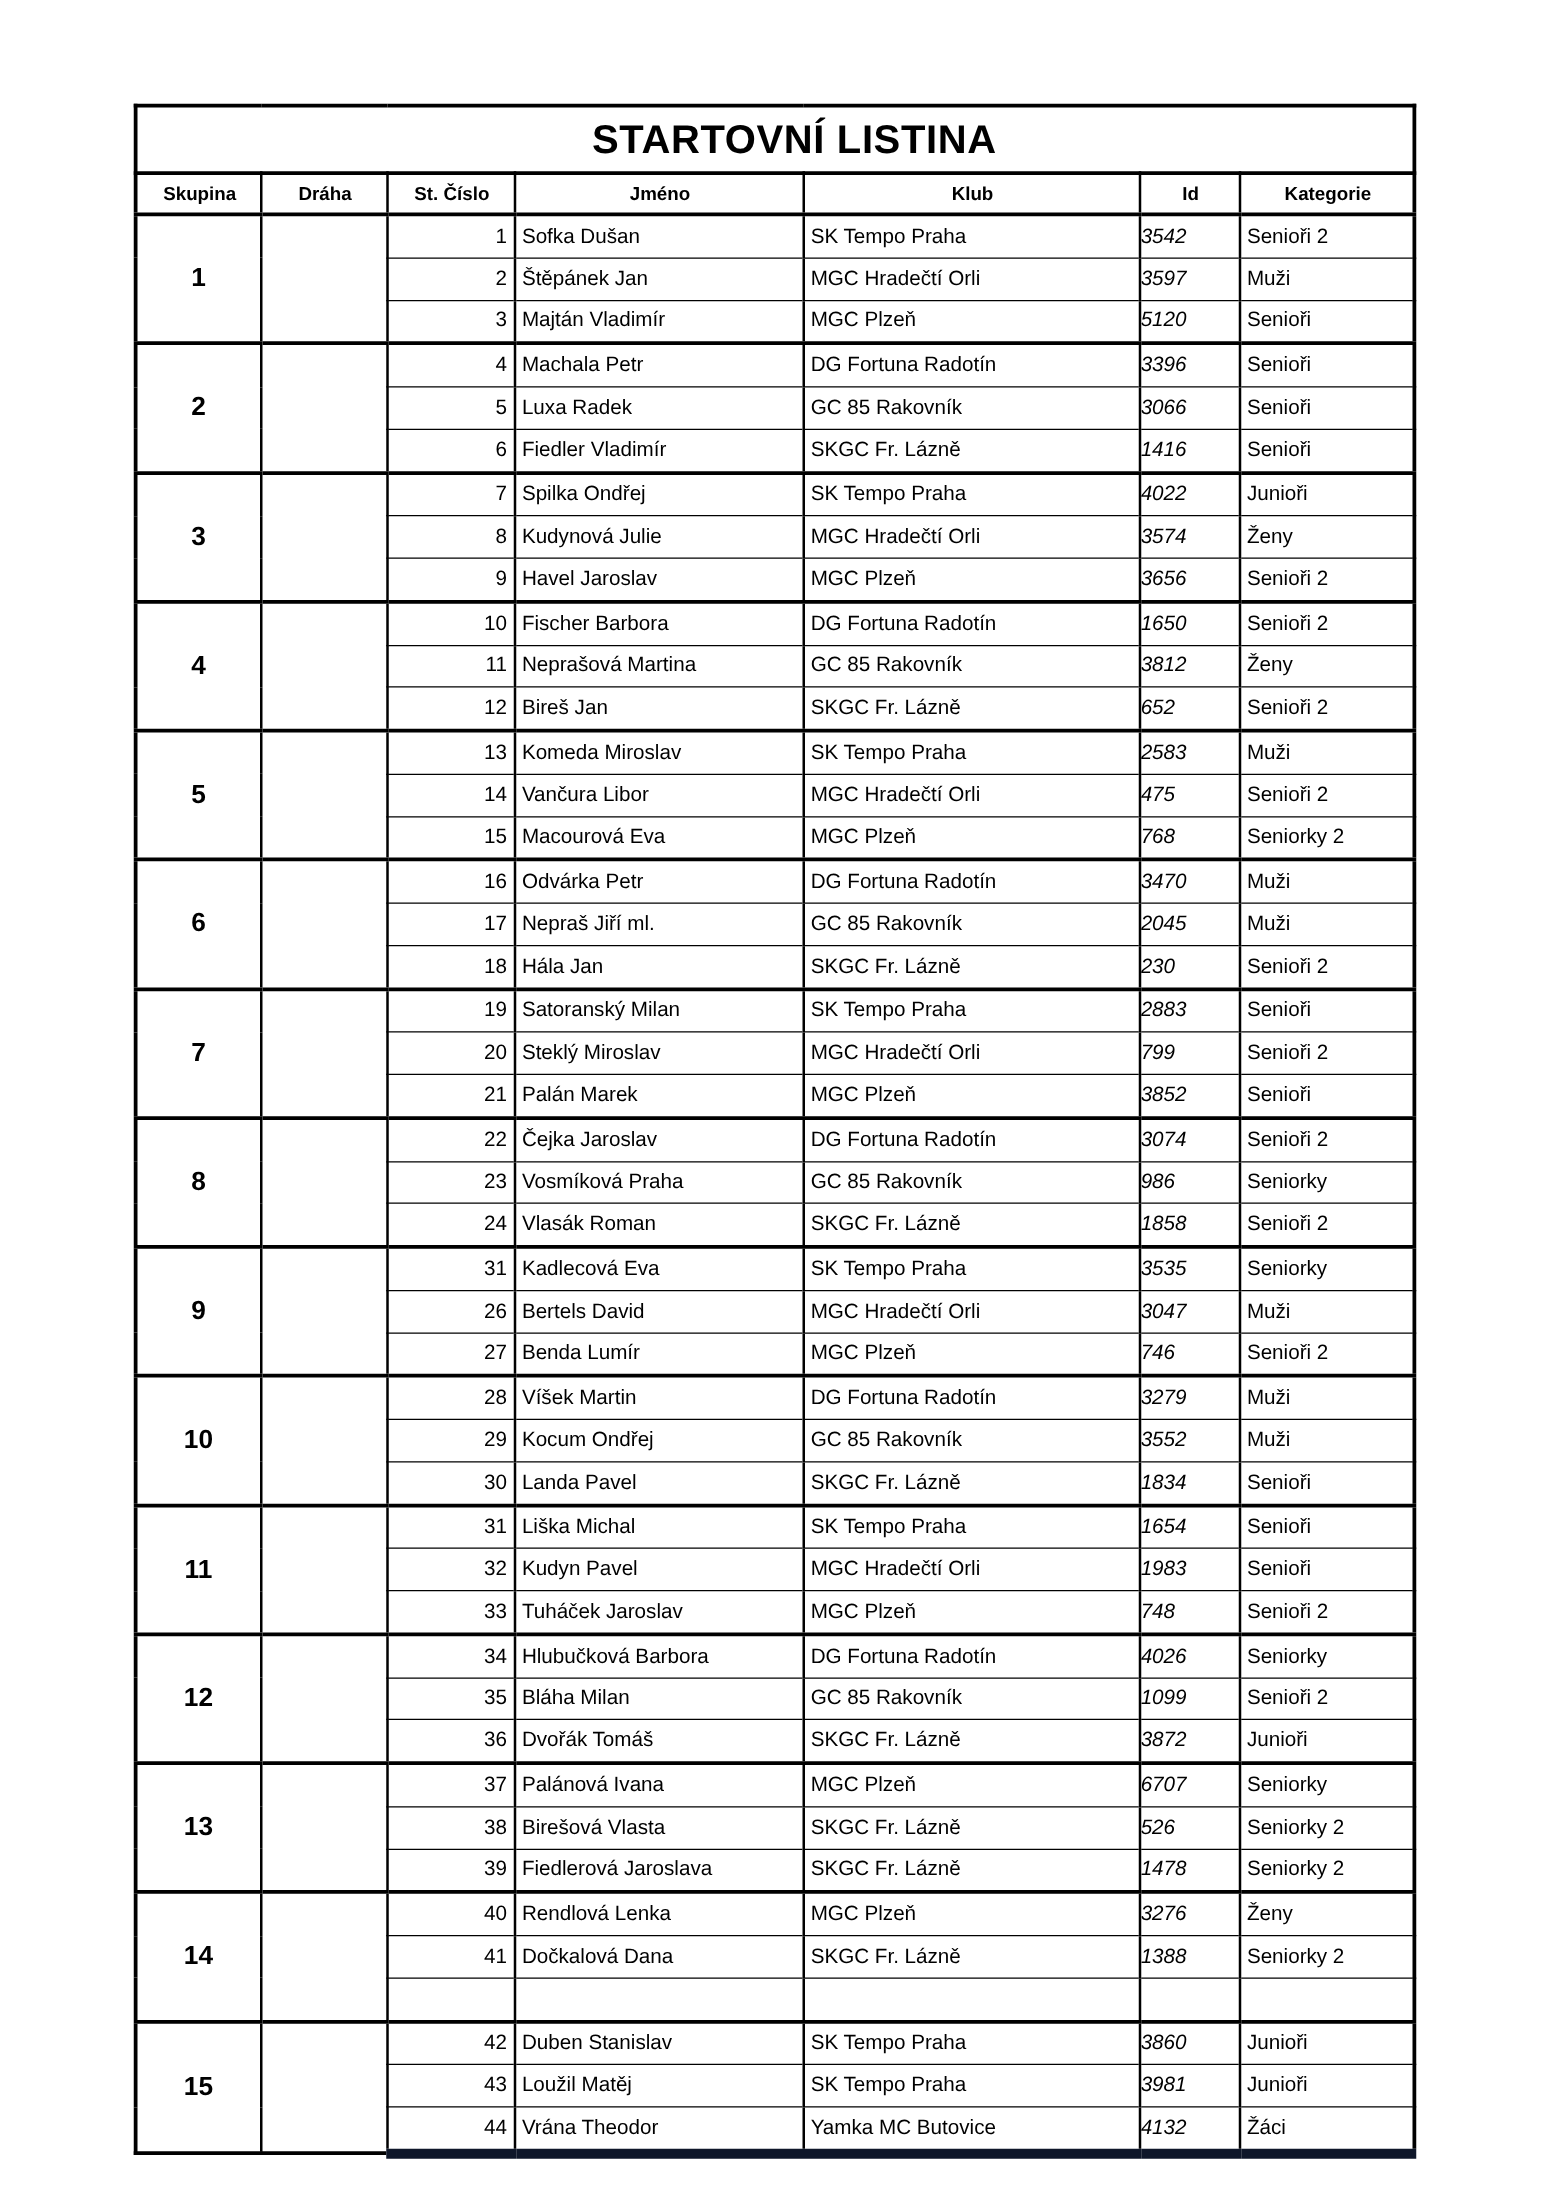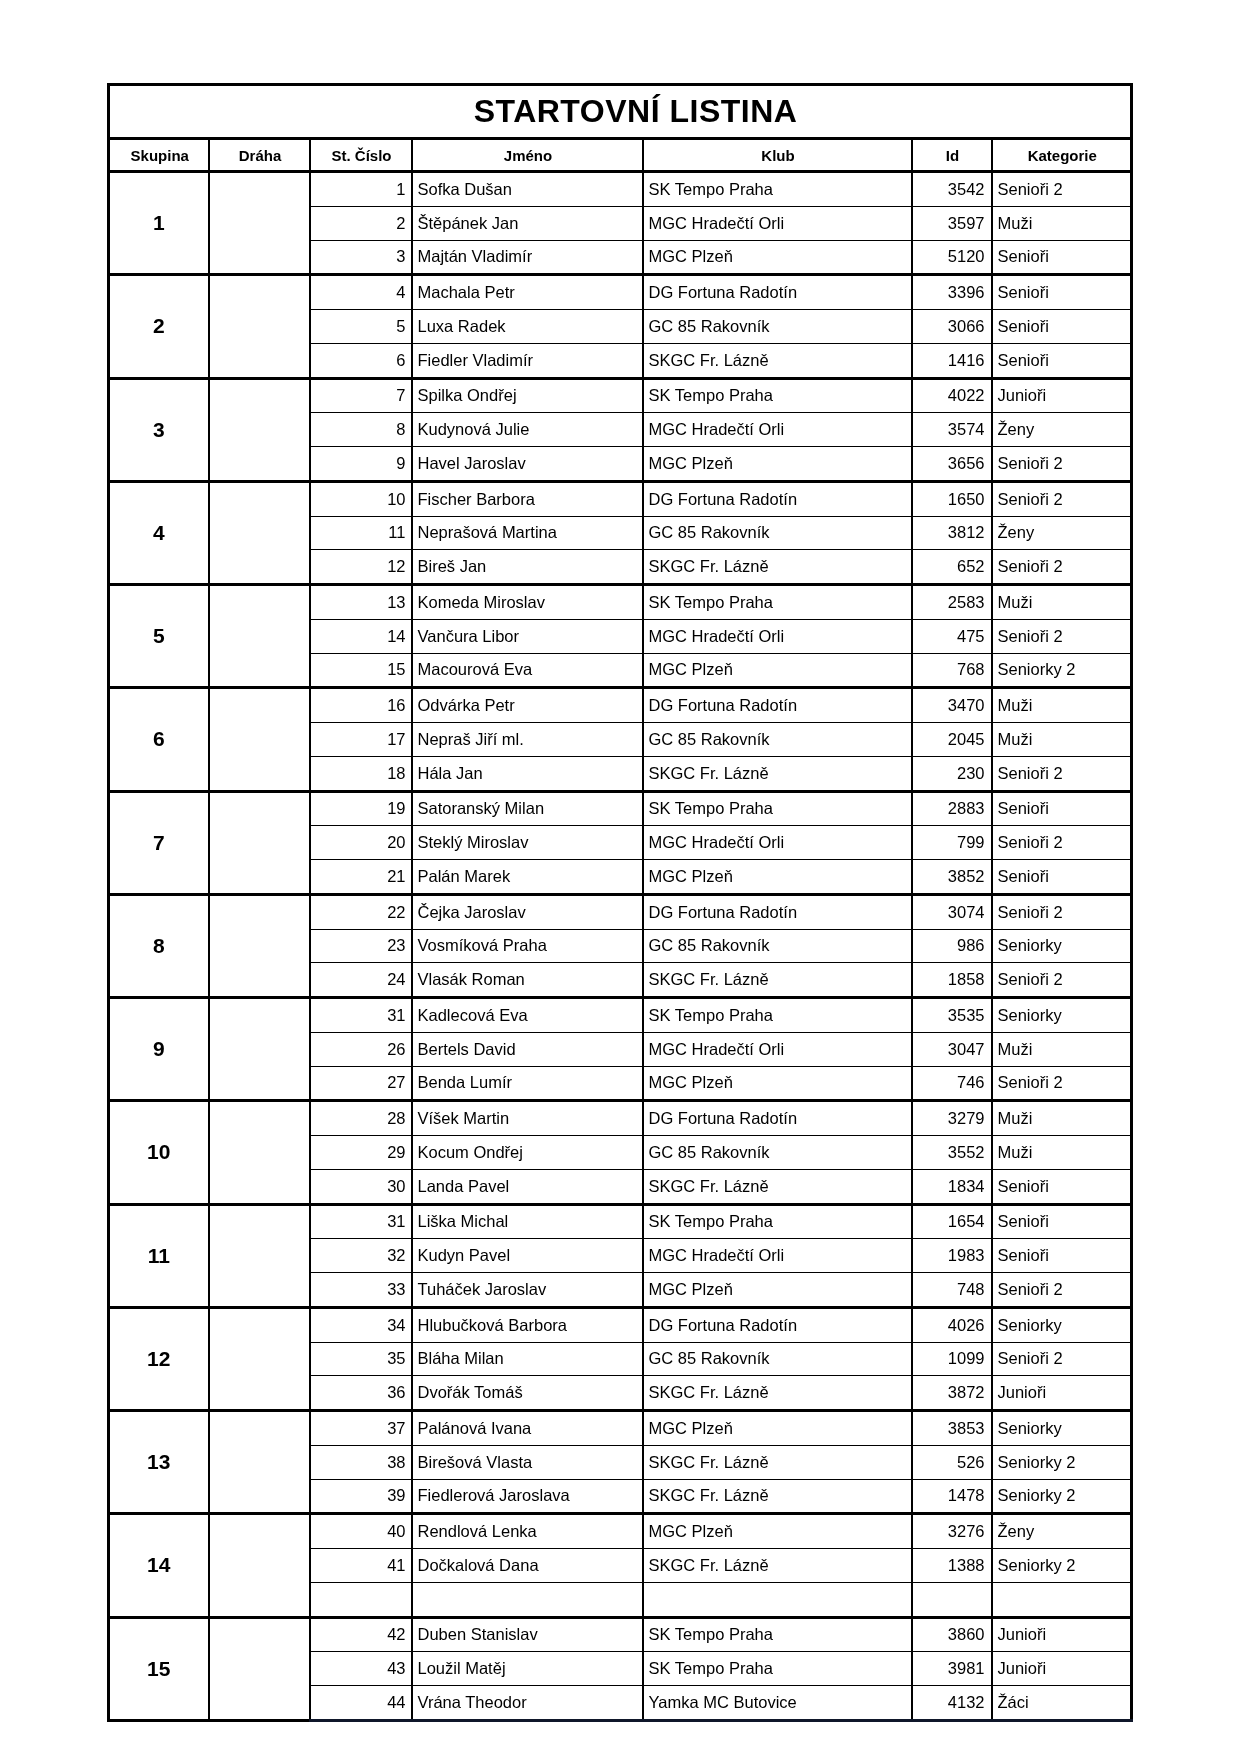--- a/index.html
+++ b/index.html
@@ -49,28 +49,28 @@
   }
   tbody td {
     border-left: 2px solid #000;
     border-right: 2px solid #000;
     height: 32.75px;
     font-size: 16.5px;
     padding: 0;
   }
   tr.group-start td { border-top: 3px solid #000; }
   tr.row-inner  td { border-top: 1.5px solid #000; }
-  tbody tr.last-row td { border-bottom: 3px solid #0f172a; margin-top: 36px; }
+  tbody tr.last-row td { border-bottom: 8px solid #0f172a; margin-top: 36px; }
   .col-group {
     font-size: 21px;
     font-weight: bold;
     text-align: center;
   }
   .col-num { text-align: right; padding-right: 5px; }
-  .col-id  { text-align: right; padding-right: 6px; }
+  .col-id  { padding-right: 6px; font-style: italic; }
   .col-name, .col-club, .col-cat { text-align: left; padding-left: 5px; }
   .no-right { border-right: none; }
 </style>
 </head>
 <body>
 
 <div class="sheet">
   <table>
     <colgroup>
       <col style="width:100px">
@@ -371,21 +371,21 @@
           <td class="col-club">SKGC Fr. Lázně</td>
           <td class="col-id">3872</td>
           <td class="col-cat">Junioři</td>
         </tr>
         <tr class="group-start">
           <td class="col-group" rowspan="3">13</td>
           <td class="col-lane" rowspan="3"></td>
           <td class="col-num">37</td>
           <td class="col-name">Palánová Ivana</td>
           <td class="col-club">MGC Plzeň</td>
-          <td class="col-id">3853</td>
+          <td class="col-id">6707</td>
           <td class="col-cat">Seniorky</td>
         </tr>
         <tr class="row-inner">
           <td class="col-num">38</td>
           <td class="col-name">Birešová Vlasta</td>
           <td class="col-club">SKGC Fr. Lázně</td>
           <td class="col-id">526</td>
           <td class="col-cat">Seniorky 2</td>
         </tr>
         <tr class="row-inner">

